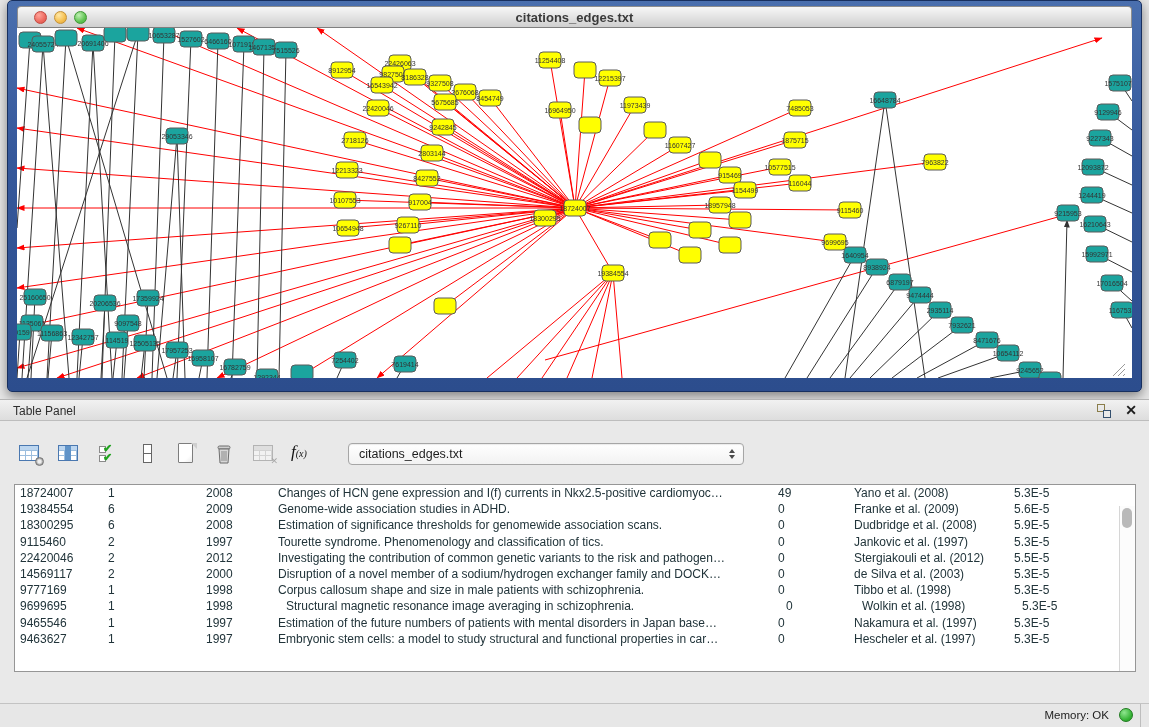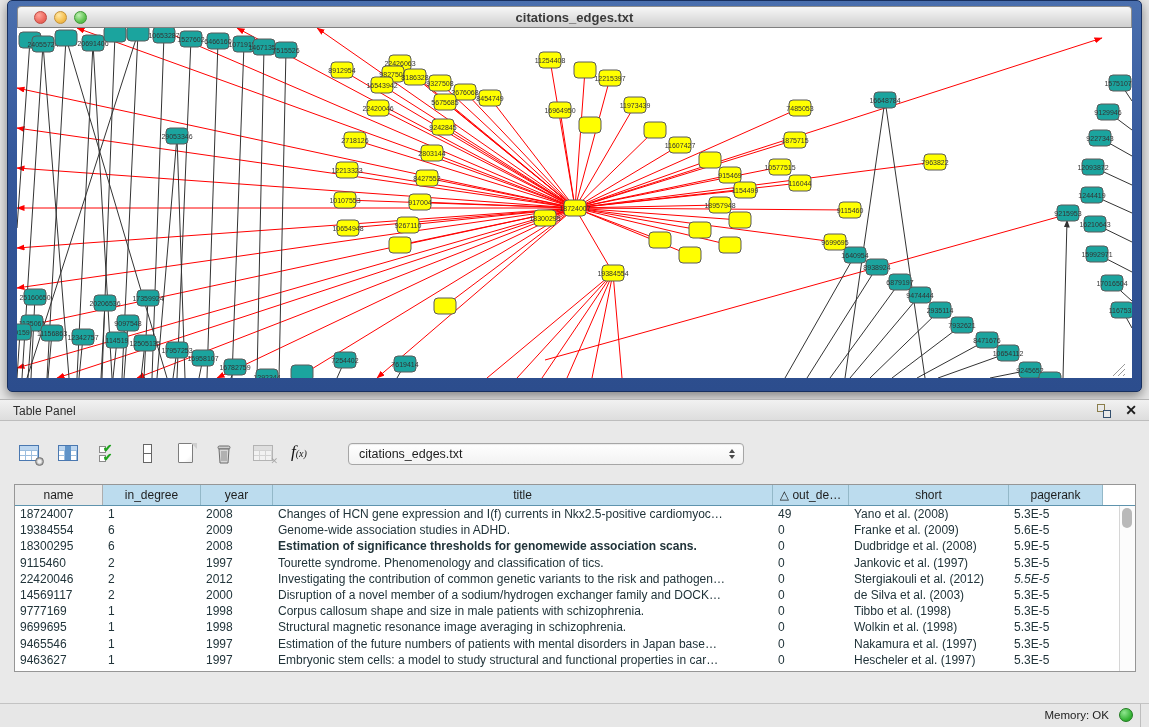--- a/index.html
+++ b/index.html
@@ -714,29 +714,20 @@
     <div class="combo">
       <span>citations_edges.txt</span>
       <span class="arrows">
           <i class="up"></i>
           <i class="dn"></i>
         </span>
     </div>
   </div>
 
   <div class="tablebox">
-    <div class="thead" id="thead">
-        <div class="th gray" style="width: 88px;">name</div>
-        <div class="th" style="width: 98px;">in_degree</div>
-        <div class="th" style="width: 72px;">year</div>
-        <div class="th" style="width: 500px;">title</div>
-        <div class="th" style="width: 76px;">△ out_de…</div>
-        <div class="th" style="width: 160px;">short</div>
-        <div class="th" style="width: 94px;">pagerank</div>
-      </div>
     <div id="tbody">
         <div class="trow">
           <div class="td" style="width: 88px;">18724007</div>
           <div class="td" style="width: 98px;">1</div>
           <div class="td" style="width: 72px;">2008</div>
           <div class="td" style="width: 500px;">Changes of HCN gene expression and I(f) currents in Nkx2.5-positive cardiomyoc…</div>
           <div class="td" style="width: 76px;">49</div>
           <div class="td" style="width: 160px;">Yano et al. (2008)</div>
           <div class="td" style="width: 94px;">5.3E-5</div>
         </div>
@@ -746,42 +737,42 @@
           <div class="td" style="width: 72px;">2009</div>
           <div class="td" style="width: 500px;">Genome-wide association studies in ADHD.</div>
           <div class="td" style="width: 76px;">0</div>
           <div class="td" style="width: 160px;">Franke et al. (2009)</div>
           <div class="td" style="width: 94px;">5.6E-5</div>
         </div>
         <div class="trow">
           <div class="td" style="width: 88px;">18300295</div>
           <div class="td" style="width: 98px;">6</div>
           <div class="td" style="width: 72px;">2008</div>
-          <div class="td" style="width: 500px; font-weight: bold;">Estimation of significance thresholds for genomewide association scans.</div>
+          <div class="td" style="width: 500px;">Estimation of significance thresholds for genomewide association scans.</div>
           <div class="td" style="width: 76px;">0</div>
           <div class="td" style="width: 160px;">Dudbridge et al. (2008)</div>
           <div class="td" style="width: 94px;">5.9E-5</div>
         </div>
         <div class="trow">
           <div class="td" style="width: 88px;">9115460</div>
           <div class="td" style="width: 98px;">2</div>
           <div class="td" style="width: 72px;">1997</div>
           <div class="td" style="width: 500px;">Tourette syndrome. Phenomenology and classification of tics.</div>
           <div class="td" style="width: 76px;">0</div>
           <div class="td" style="width: 160px;">Jankovic et al. (1997)</div>
           <div class="td" style="width: 94px;">5.3E-5</div>
         </div>
         <div class="trow">
           <div class="td" style="width: 88px;">22420046</div>
           <div class="td" style="width: 98px;">2</div>
           <div class="td" style="width: 72px;">2012</div>
           <div class="td" style="width: 500px;">Investigating the contribution of common genetic variants to the risk and pathogen…</div>
           <div class="td" style="width: 76px;">0</div>
           <div class="td" style="width: 160px;">Stergiakouli et al. (2012)</div>
-          <div class="td" style="width: 94px; font-style: italic;">5.5E-5</div>
+          <div class="td" style="width: 94px;">5.5E-5</div>
         </div>
         <div class="trow">
           <div class="td" style="width: 88px;">14569117</div>
           <div class="td" style="width: 98px;">2</div>
           <div class="td" style="width: 72px;">2000</div>
           <div class="td" style="width: 500px;">Disruption of a novel member of a sodium/hydrogen exchanger family and DOCK…</div>
           <div class="td" style="width: 76px;">0</div>
           <div class="td" style="width: 160px;">de Silva et al. (2003)</div>
           <div class="td" style="width: 94px;">5.3E-5</div>
         </div>
@@ -791,21 +782,21 @@
           <div class="td" style="width: 72px;">1998</div>
           <div class="td" style="width: 500px;">Corpus callosum shape and size in male patients with schizophrenia.</div>
           <div class="td" style="width: 76px;">0</div>
           <div class="td" style="width: 160px;">Tibbo et al. (1998)</div>
           <div class="td" style="width: 94px;">5.3E-5</div>
         </div>
         <div class="trow">
           <div class="td" style="width: 88px;">9699695</div>
           <div class="td" style="width: 98px;">1</div>
           <div class="td" style="width: 72px;">1998</div>
-          <div class="td" style="width: 500px;">Structural magnetic resonance image averaging in schizophrenia.</div>
+          <div class="td" style="width: 500px; margin-left: 8px;">Structural magnetic resonance image averaging in schizophrenia.</div>
           <div class="td" style="width: 76px;">0</div>
           <div class="td" style="width: 160px;">Wolkin et al. (1998)</div>
           <div class="td" style="width: 94px;">5.3E-5</div>
         </div>
         <div class="trow">
           <div class="td" style="width: 88px;">9465546</div>
           <div class="td" style="width: 98px;">1</div>
           <div class="td" style="width: 72px;">1997</div>
           <div class="td" style="width: 500px;">Estimation of the future numbers of patients with mental disorders in Japan base…</div>
           <div class="td" style="width: 76px;">0</div>

